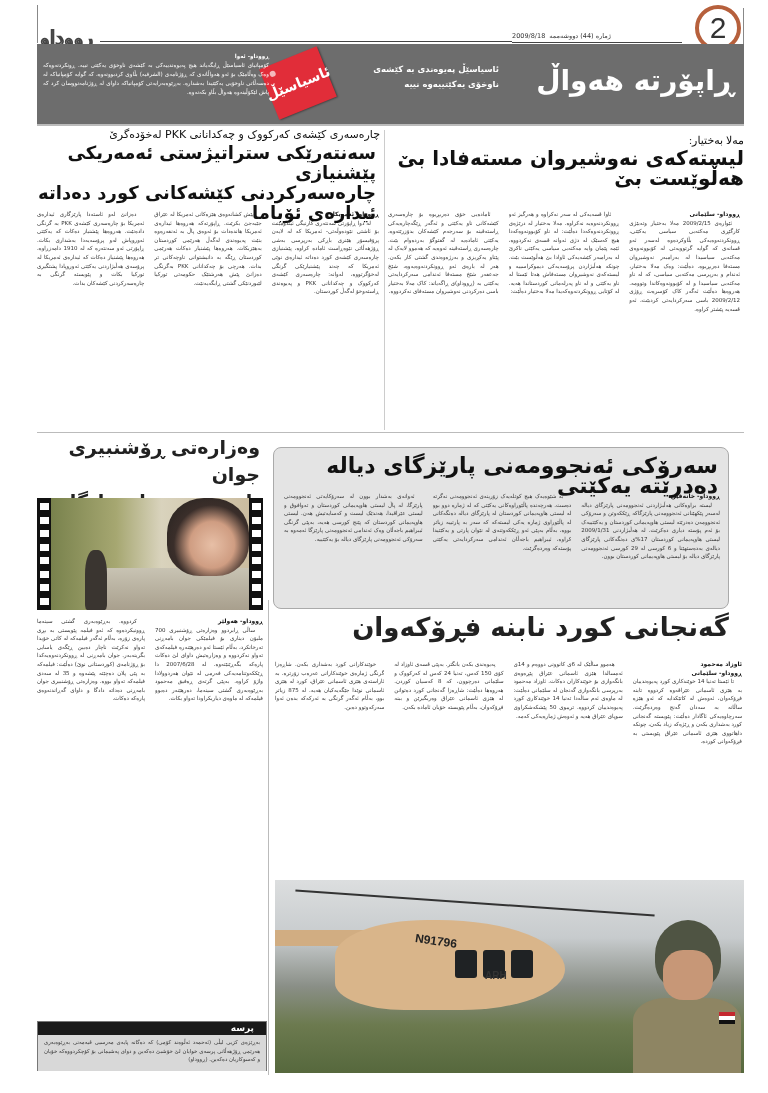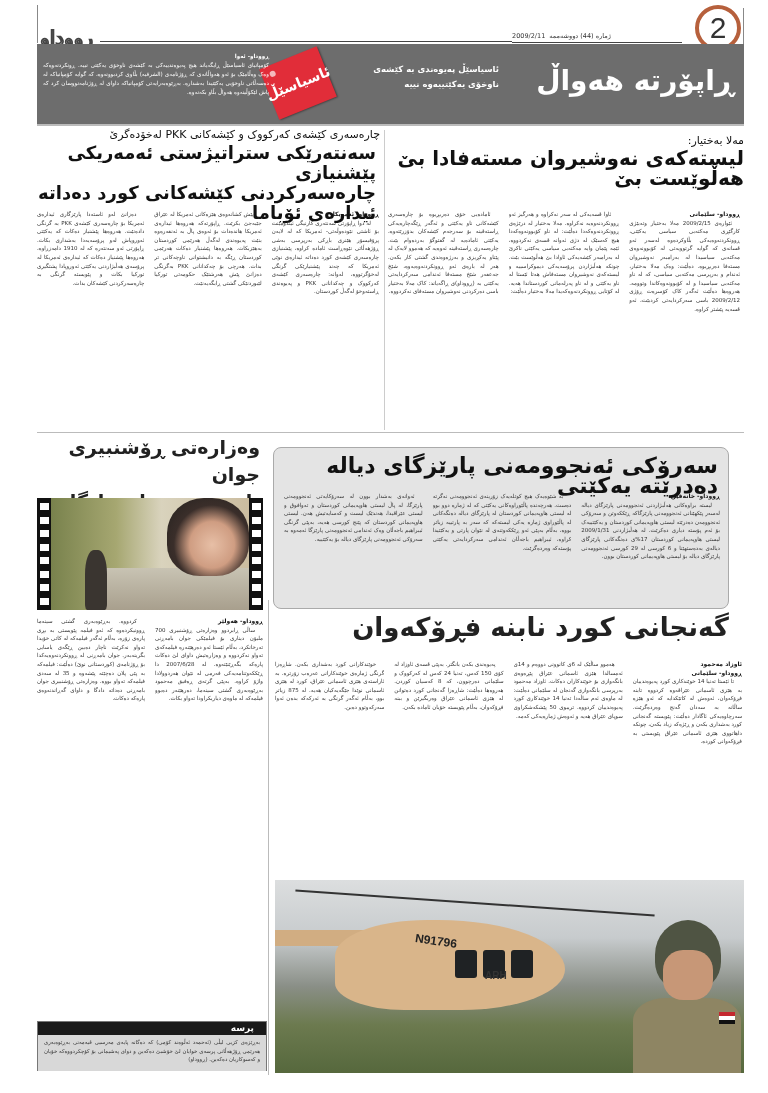--- a/index.html
+++ b/index.html
@@ -80,21 +80,21 @@
   .hline { position: absolute; height: 1px; background: #bbb; }
 </style>
 </head>
 <body>
 
 <div class="top-rule-left"></div>
 <div class="logo">ڕووداو</div>
 <div class="logo-rule"></div>
 <div class="date-line">
   <span>ژمارە (44) دووشەممە</span>
-  <span>2009/2/11</span>
+  <span>2009/8/18</span>
 </div>
 <div class="page-badge">
   <span>2</span>
 </div>
 <div class="badge-line"></div>
 
 <div class="banner">
   <div class="section-title">ڕاپۆرتە هەواڵ</div>
   <div class="banner-sub">
     <div>ئاسیاسێڵ پەیوەندی بە کێشەی</div>
@@ -105,38 +105,38 @@
     <span>ئاسیاسێڵ</span>
   </div>
   <div class="banner-text">
     <span class="byline">ڕووداو- ئەوا</span>
     <span>کۆمپانیای ئاسیاسێڵ ڕایگەیاند هیچ پەیوەندییەکی بە کێشەی ناوخۆی یەکێتی نییە. ڕونکردنەوەکە وەک وەڵامێک بۆ ئەو هەواڵانەی کە ڕۆژنامەی (الشرقیە) بڵاوی کردبوونەوە، کە گوایە کۆمپانیاکە لە دەسەڵاتی ناوخۆیی یەکێتیدا بەشدارە. بەڕێوەبەرایەتی کۆمپانیاکە داوای لە ڕۆژنامەنووسان کرد کە پاش لێکۆڵینەوە هەواڵ بڵاو بکەنەوە.</span>
   </div>
 </div>
 
 <div class="hl-divider"></div>
 
-<div class="kicker" style="right:24px; top:134px;">مەلا بەختیار:</div>
+<div class="kicker" style="right:24px; top:134px;font-family:Liberation Serif, serif;">مەلا بەختیار:</div>
 <div class="headline" style="right:24px; top:148px; width:355px;">
   <div>لیستەکەی نەوشیروان مستەفادا بێ هەڵوێست بێ</div>
 </div>
 <div class="cols" style="left:388px; top:210px; width:352px; height:218px;">
   <div class="col">
     <span class="by">ڕووداو- سلێمانی</span>
     <p>ئێوارەی 2009/2/15 مەلا بەختیار وتەبێژی کارگێڕی مەکتەبی سیاسی یەکێتی، ڕوونکردنەوەیەکی بڵاوکردەوە لەسەر ئەو قسانەی کە گوایە گرتوویەتی لە کۆبوونەوەی مەکتەبی سیاسیدا لە بەرامبەر نەوشیروان مستەفا دەربڕیوە. دەڵێت: وەک مەلا بەختیار، ئەندام و بەرپرسی مەکتەبی سیاسی، کە لە ناو مەکتەبی سیاسیدا و لە کۆبوونەوەکاندا وتوومە. هەروەها دەڵێت ئەگەر کاک کۆسرەت ڕۆژی 2009/2/12 باسی سەرکردایەتی کردبێت، ئەو قسەیە پێشتر کراوە.</p>
   </div>
   <div class="col">
       <p>ئاوا قسەیەکی لە سەر نەکراوە و هەرگیز ئەو ڕوونکردنەوەیە نەکراوە. مەلا بەختیار لە درێژەی ڕوونکردنەوەکەدا دەڵێت: لە ناو کۆبوونەوەکەدا هیچ کەسێک لە دژی ئەوانە قسەی نەکردووە، ئێمە پێمان وایە مەکتەبی سیاسی یەکێتی ناکرێ لە بەرامبەر کێشەیەکی ئاوادا بێ هەڵوێست بێت. چونکە هەڵبژاردن پرۆسەیەکی دیموکراسییە و لیستەکەی نەوشیروان مستەفاش هەتا ئێستا لە ناو یەکێتی و لە ناو پەرلەمانی کوردستاندا هەیە. لە کۆتایی ڕوونکردنەوەکەیدا مەلا بەختیار دەڵێت:</p>
     </div>
   <div class="col">
       <p>ئامادەیی خۆی دەربڕیوە بۆ چارەسەری کێشەکانی ناو یەکێتی و ئەگەر ڕێگەچارەیەکی ڕاستەقینە بۆ سەرجەم کێشەکان بدۆزرێتەوە، یەکێتی ئامادەیە لە گفتوگۆ بەردەوام بێت. چارەسەری ڕاستەقینە ئەوەیە کە هەموو لایەک لە پێناو یەکڕیزی و بەرژەوەندی گشتی کار بکەن. هەر لە بارەی ئەو ڕوونکردنەوەیەوە، شێخ جەعفەر شێخ مستەفا ئەندامی سەرکردایەتی یەکێتی بە (ڕووداو)ی ڕاگەیاند: کاک مەلا بەختیار باسی دەرکردنی نەوشیروان مستەفای نەکردووە.</p>
     </div>
 </div>
 
-<div class="kicker" style="right:388px; top:128px; width:340px;">چارەسەری کێشەی کەرکووک و کێشەکانی PKK لەخۆدەگرێ</div>
+<div class="kicker" style="right:388px; top:128px; width:340px;">چارەسەری کێشەی کەرکووک و چەکدانانی PKK لەخۆدەگرێ</div>
 <div class="headline" style="right:392px; top:143px; width:345px; font-size:18px;">
   <div>سەنتەرێکی ستراتیژستی ئەمەریکی پێشنیازی</div>
   <div>چارەسەرکردنی کێشەکانی کورد دەداتە ئیدارەی ئۆباما</div>
 </div>
 <div class="cols" style="left:37px; top:210px; width:342px; height:218px;">
   <div class="col">
     <span class="by">ڕووداو- ئەمریکا</span>
     <p>لە دوا ڕاپۆرتی سەنتەری کارنیگی ئیندۆمێنت بۆ ئاشتی نێودەوڵەتی- ئەمریکا کە لە لایەن پرۆفیسۆر هێنری باڕکی بەرپرسی بەشی ڕۆژهەڵاتی نێوەڕاست ئامادە کراوە، پێشنیازی چارەسەری کێشەی کورد دەداتە ئیدارەی نوێی ئەمریکا کە چەند پێشنیارێکی گرنگی لەخۆگرتووە، لەوانە: چارەسەری کێشەی کەرکووک و چەکدانانی PKK و پەیوەندی ڕاستەوخۆ لەگەڵ کوردستان.</p>
   </div>
   <div class="col">

